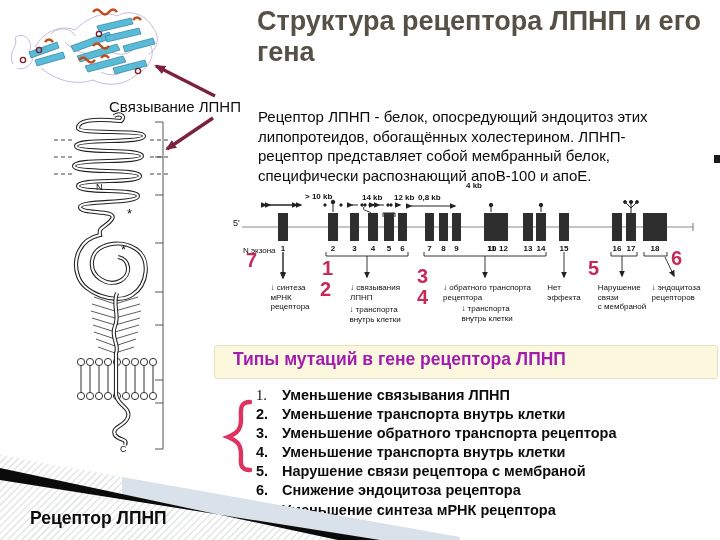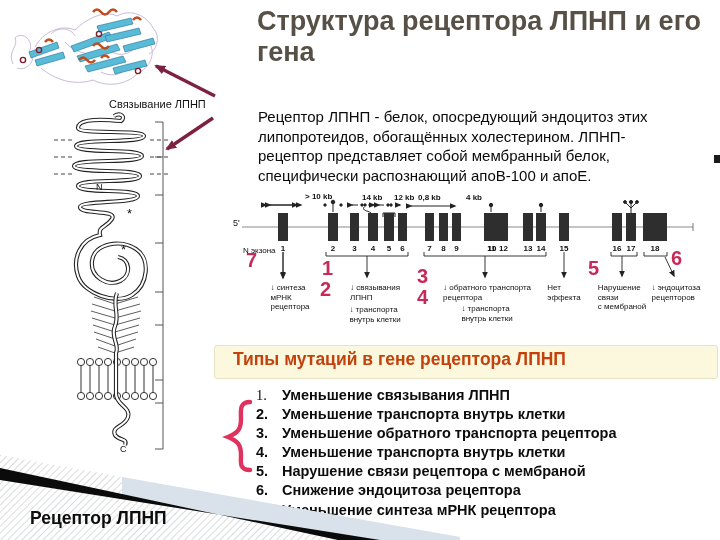--- a/index.html
+++ b/index.html
@@ -5,31 +5,31 @@
   html,body{margin:0;padding:0;background:#888;}
   .slide{
     position:relative;width:720px;height:540px;background:#ffffff;overflow:hidden;
     font-family:"Liberation Sans",sans-serif;color:#000;
   }
   .abs{position:absolute;}
   
   .title{left:257px;top:6px;width:478px;font-size:27px;line-height:1.13;font-weight:bold;color:#575047;}
   .intro{left:258px;top:70px;font-size:15px;line-height:19.5px;color:#0a0a0a;margin-top:37px;}
   .intro div{white-space:nowrap;}
-  .binding-label{left:109px;top:98px;font-size:11px;color:#111;white-space:nowrap;}
+  .binding-label{left:109px;top:98px;font-size:15px;color:#111;white-space:nowrap;}
   
   .exon{position:absolute;top:213px;height:28px;background:#2e2e2e;}
   .exnum{position:absolute;top:31px;left:50%;transform:translateX(-50%);font-size:8px;font-weight:bold;color:#111;}
   .kb{position:absolute;font-size:8px;font-weight:bold;color:#111;white-space:nowrap;padding-left:42px;}
   .smalllab{position:absolute;font-size:8px;color:#111;white-space:nowrap;}
   .ann{position:absolute;transform:translateX(-50%);text-align:left;font-size:8px;line-height:9.6px;color:#111;white-space:nowrap;}
   .rednum{position:absolute;font-size:20px;font-weight:bold;color:#c62a58;line-height:1;}
   
   .band{left:214px;top:345px;width:502px;height:32px;background:#fbf8dd;border:1px solid #e6e2c4;border-radius:3px;}
-  .band-title{left:233px;top:349px;font-size:17.5px;font-weight:bold;color:#c2410c;white-space:nowrap;}
+  .band-title{left:233px;top:349px;font-size:17.5px;font-weight:bold;color:#a21caf;white-space:nowrap;}
   .mut-list{left:256px;top:386px;font-size:14.5px;font-weight:bold;color:#0d0d0d;}
   .mut-item{height:19.1px;line-height:19.1px;white-space:nowrap;}
   .mut-item .mk{display:inline-block;width:26px;}
   .mk-serif{font-family:"Liberation Serif",serif;font-weight:400;}
   .caption{left:30px;top:508px;font-size:17.5px;font-weight:bold;color:#0d0d0d;white-space:nowrap;z-index:5;}
   .edge-tick{left:714px;top:155px;width:6px;height:8px;background:#1a1a1a;}
   svg{display:block;}
 </style>
 </head>
 <body>
@@ -178,21 +178,21 @@
     <text x="100" y="344" font-size="9" fill="#111">C</text>
   </svg>
 
   <div class="abs smalllab" style="left:233px;top:218px;font-size:9px">5'</div>
   <div class="abs smalllab" style="left:243px;top:246px">N экзона</div>
 
   <div class="abs kb" style="left:263px;top:192px">&gt; 10 kb</div>
   <div class="abs kb" style="left:320px;top:193px">14 kb</div>
   <div class="abs kb" style="left:352px;top:193px">12 kb</div>
   <div class="abs kb" style="left:376px;top:193px">0,8 kb</div>
-  <div class="abs kb" style="left:424px;top:193px">4 kb</div>
+  <div class="abs kb" style="left:424px;top:181px">4 kb</div>
 
   <svg class="abs" style="left:237px;top:180px" width="463" height="150" viewBox="0 0 463 150">
     <defs>
       <marker id="ah" markerUnits="userSpaceOnUse" markerWidth="8" markerHeight="8" refX="5.5" refY="3" orient="auto">
         <path d="M0,0 L7,3 L0,6 z" fill="#222"></path>
       </marker>
     </defs>
     <line x1="5" y1="47" x2="456" y2="47" stroke="#8a8a8a" stroke-width="1.2"></line>
     <line x1="456" y1="43" x2="456" y2="51" stroke="#777" stroke-width="1"></line>
 

